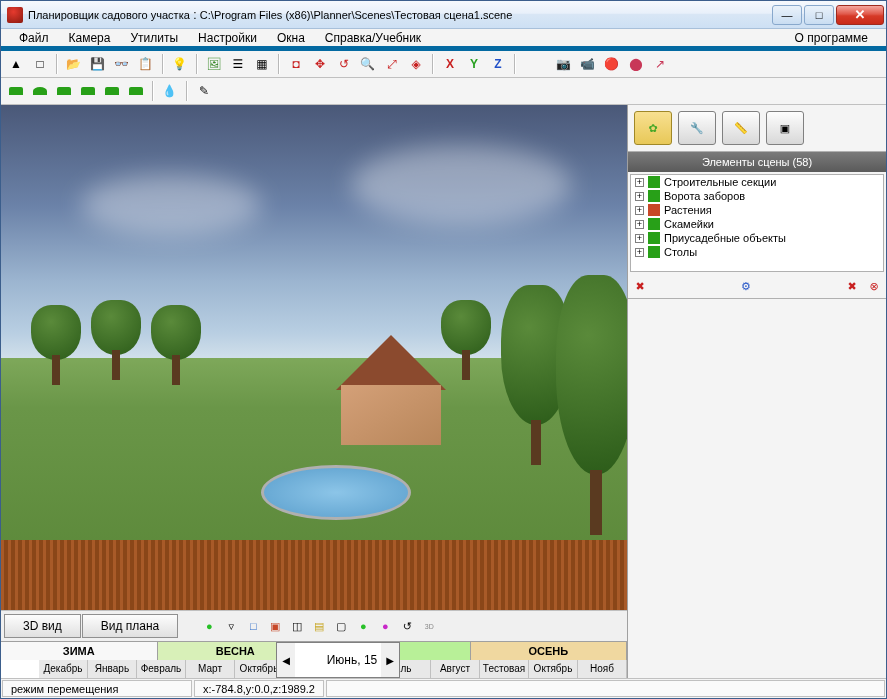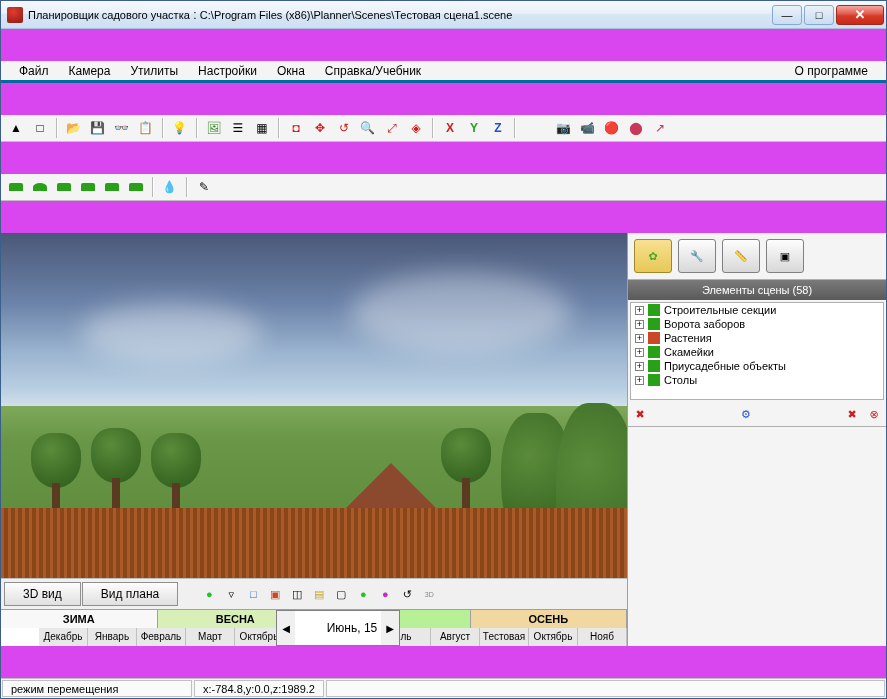--- a/index.html
+++ b/index.html
@@ -1,26 +1,26 @@
 <!DOCTYPE html>
 <html><head>
 <meta charset="utf-8">
 <style>
 * { margin: 0; padding: 0; box-sizing: border-box; font-family: Tahoma, Arial, sans-serif; font-size: 11px; }
 body { background: #fff; width: 887px; height: 699px; overflow: hidden; }
-.window { width: 887px; height: 699px; display: flex; flex-direction: column; border: 1px solid #3b5e8c; background: #d946ef; gap: 32px; }
+.window { width: 887px; height: 699px; display: flex; flex-direction: column; border: 1px solid #3b5e8c; background: #d946ef; }
 .titlebar { height: 28px; background: linear-gradient(to bottom, #f6f9fd 0%, #e8f0fa 45%, #d8e6f5 50%, #cde0f4 100%); display: flex; align-items: center; padding: 0 2px 0 6px; border-bottom: 1px solid #a8c0da; }
 .titlebar-icon { width: 16px; height: 16px; margin-right: 5px; background: radial-gradient(circle at 40% 30%, #e63a2e, #8a1a10); border-radius: 2px; }
 .titlebar-text { flex: 1; color: #000; font-size: 12px; }
 .titlebar-buttons { display: flex; gap: 2px; }
 .tb-btn { width: 30px; height: 20px; border: 1px solid #88a8cc; border-radius: 3px; display: flex; align-items: center; justify-content: center; cursor: pointer; }
 .tb-min { background: linear-gradient(to bottom, #eaf2fa, #c9ddf2); }
 .tb-max { background: linear-gradient(to bottom, #eaf2fa, #c9ddf2); }
 .tb-close { width: 48px; background: linear-gradient(to bottom, #f5a8a0, #e0584a 45%, #d63a28 55%, #c92a18); border-color: #9e2a1e; color: #fff; font-weight: bold; font-size: 13px; }
-.menubar { height: 22px; background: #f4f4f4; display: flex; align-items: center; padding: 0 8px; border-bottom: 3px solid #0369a1; }
+.menubar { height: 22px; background: #f4f4f4; display: flex; align-items: center; padding: 0 8px; border-bottom: 5px solid #0369a1; }
 .menubar > div { padding: 3px 10px; cursor: pointer; font-size: 12px; }
 .menubar .spacer { flex: 1; cursor: default; }
 .toolbar { background: #f4f4f4; border-bottom: 1px solid #c0c0c0; padding: 2px 4px; display: flex; flex-wrap: wrap; gap: 2px; align-items: center; }
 .tbar-btn { width: 22px; height: 22px; border: 1px solid transparent; display: flex; align-items: center; justify-content: center; cursor: pointer; font-size: 12px; }
 .tbar-sep { width: 2px; height: 20px; border-left: 1px solid #b8b8b8; border-right: 1px solid #fff; margin: 0 3px; }
 .toolbar2 { background: #f4f4f4; border-bottom: 1px solid #c0c0c0; padding: 2px 4px; display: flex; gap: 2px; align-items: center; }
 .main { flex: 1; display: flex; min-height: 0; }
 .viewport-col { flex: 1; display: flex; flex-direction: column; border-right: 1px solid #a0a0a0; min-width: 0; }
 .viewport { flex: 1; background: linear-gradient(to bottom, #4a5878 0%, #6b82a8 20%, #9cb5d0 35%, #b8cee2 45%, #d0dfea 50%, #7ea85a 50.1%, #6a9648 60%, #588536 100%); position: relative; overflow: hidden; }
 .cloud { position: absolute; background: rgba(255,255,255,0.35); border-radius: 50%; filter: blur(12px); }

